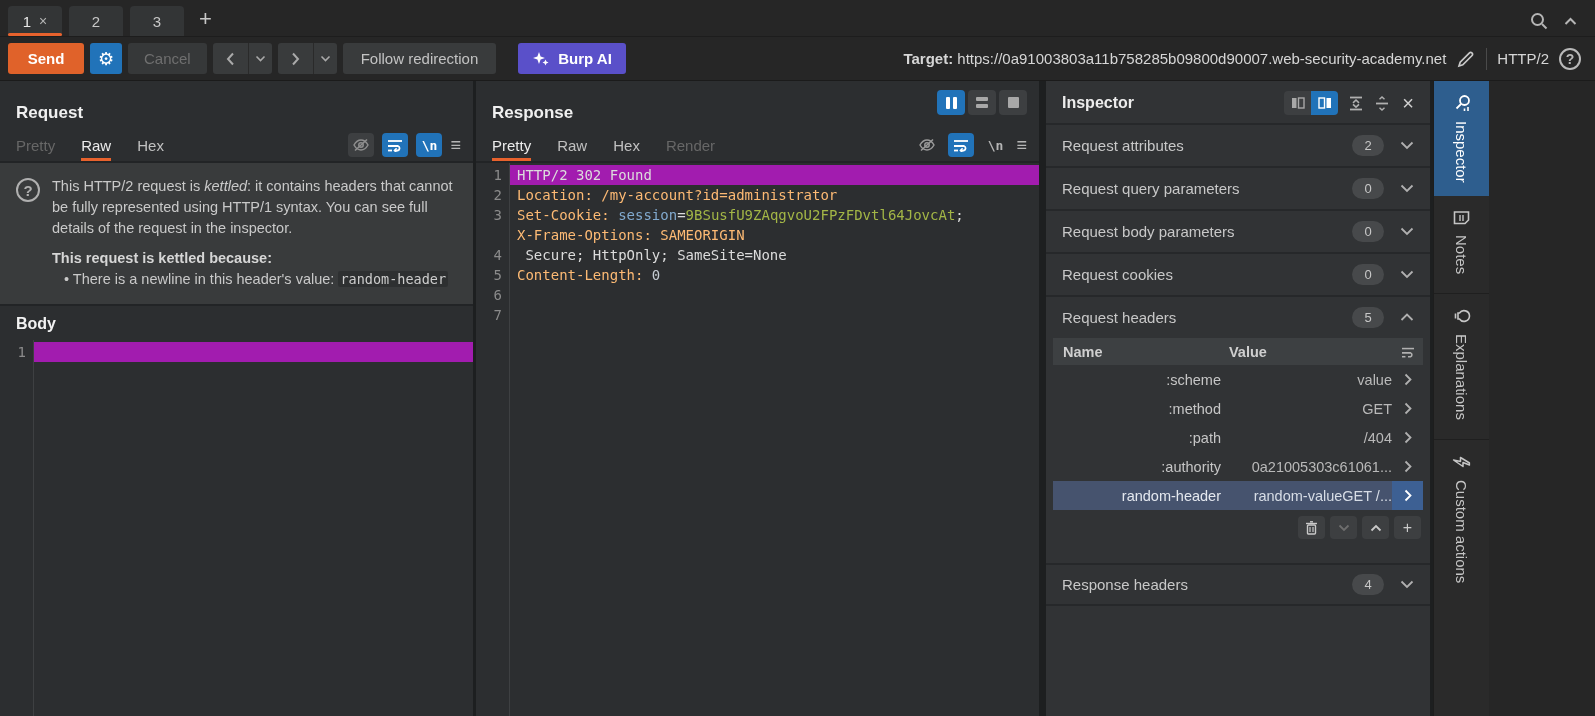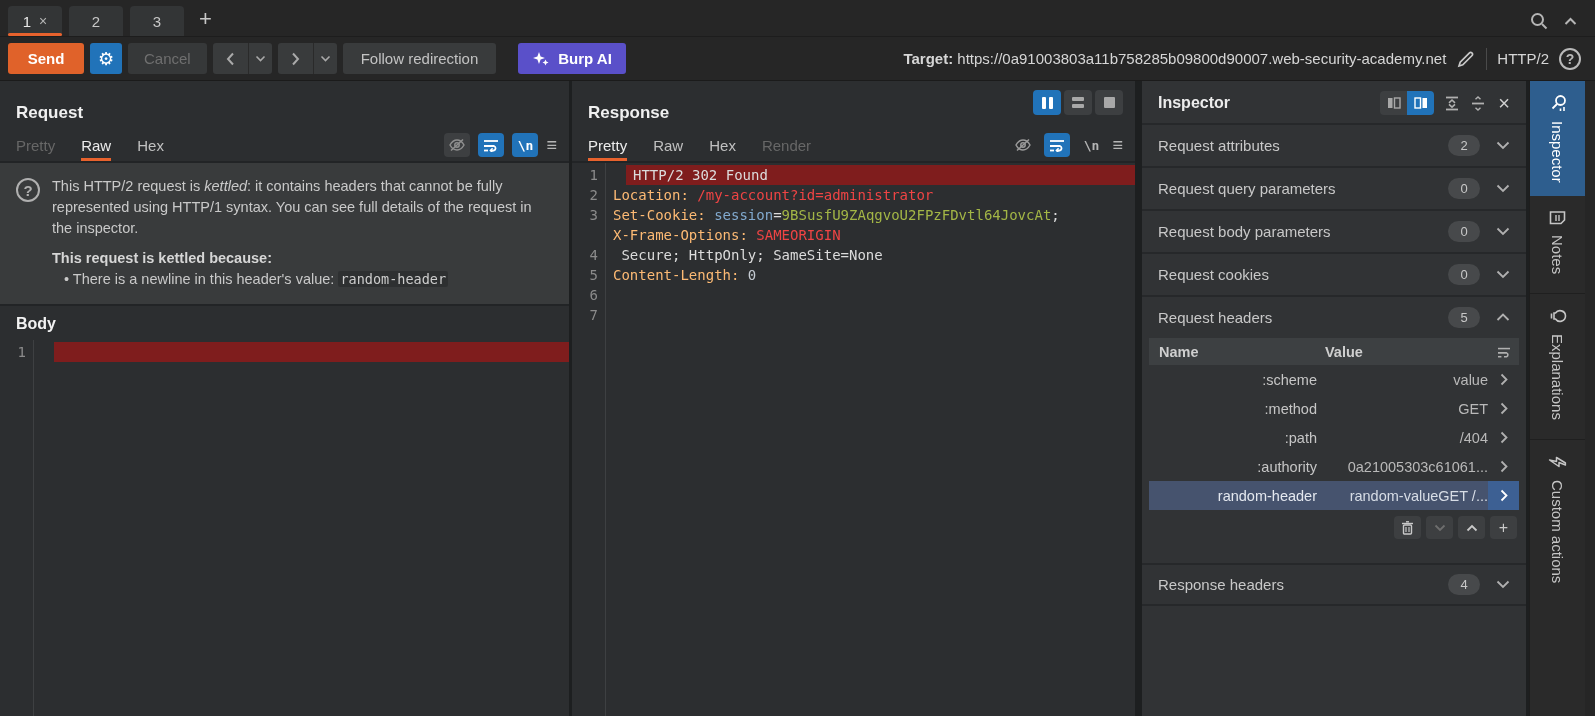--- a/index.html
+++ b/index.html
@@ -31,21 +31,21 @@
   .btn-ai { background:#5a50c9; color:#fff; font-weight:bold; padding:0 14px; gap:8px; margin-left:16px; }
   .target { margin-left:auto; display:flex; align-items:center; gap:10px; color:#d6d6d6; font-size:15px; }
   .target b { font-weight:bold; }
   .vdiv { width:1px; height:22px; background:#4a4a4a; }
   .help-circle { width:22px; height:22px; border:2px solid #b9b9b9; border-radius:50%; color:#b9b9b9;
                  display:flex; align-items:center; justify-content:center; font-size:14px; font-weight:bold; }
 
   
   .main { flex:1; display:flex; min-height:0; }
   .panel { background:#2c2e30; display:flex; flex-direction:column; min-height:0; }
-  .p-request  { width:572px; border-right:3px solid #1d1f20; }
+  .p-request  { width:476px; border-right:3px solid #1d1f20; }
   .p-response { width:570px; border-right:7px solid #1d1f20; position:relative; }
   .p-inspector{ width:387px; background:#313335; border-right:3px solid #1d1f20; }
   .p-title { color:#f0f0f0; font-size:17px; font-weight:bold; padding:22px 16px 6px 16px; }
   .subtabs { display:flex; align-items:center; height:34px; padding:0 12px 0 16px; border-bottom:2px solid #222426; }
   .subtab { font-size:15px; color:#c0c0c0; margin-right:26px; height:100%; display:flex; align-items:center; position:relative; cursor:pointer; }
   .subtab.active { color:#ececec; }
   .subtab.active::after { content:""; position:absolute; left:0; right:0; bottom:0; height:3px; background:#e8622d; }
   .subtab.dim { color:#676767; }
   .icon-group { margin-left:auto; display:flex; align-items:center; gap:8px; }
   .mini-btn { width:26px; height:24px; border-radius:4px; display:flex; align-items:center; justify-content:center; cursor:pointer; }
@@ -65,23 +65,23 @@
             display:flex; align-items:center; justify-content:center; font-size:15px; font-weight:bold; margin-top:2px; }
 
   .body-title { color:#f2f2f2; font-size:16px; font-weight:bold; padding:9px 16px 7px 16px; }
 
   
   .editor { flex:1; display:flex; font-family:"DejaVu Sans Mono", monospace; font-size:14px; min-height:0; overflow:hidden; }
   .gutter { width:34px; flex:0 0 auto; border-right:1px solid #3e4042; padding-top:2px; }
   .gutter .num { display:block; height:20px; line-height:20px; text-align:right; padding-right:7px; color:#8b8b8b; }
   .lines { flex:1; padding-top:2px; min-width:0; }
   .code-line { height:20px; line-height:20px; padding-left:7px; white-space:pre; color:#dcdcdc; }
-  .code-line.hl { background:#7f1d1d;margin-left:20px; }
+  .code-line.hl { background:#a21caf; }
   .seg-name { color:#fdba74; }
-  .seg-value { color:#ef4444; }
+  .seg-value { color:#fdba74; }
   .seg-plain { color:#dcdcdc; }
   .seg-param { color:#82aacf; }
   .seg-cookie { color:#a3b646;text-align:right; }
   .seg-number { color:#c5ccd3; }
 
   
   .resp-layout { position:absolute; top:9px; right:12px; display:flex; gap:3px; }
   .lay-btn { width:28px; height:25px; border-radius:4px; background:#3d3f41; display:flex; align-items:center; justify-content:center; gap:3px; cursor:pointer; }
   .lay-btn.active { background:#2173b9; }
   .vbar { width:4px; height:12px; background:#b5b5b5; border-radius:1px; }

